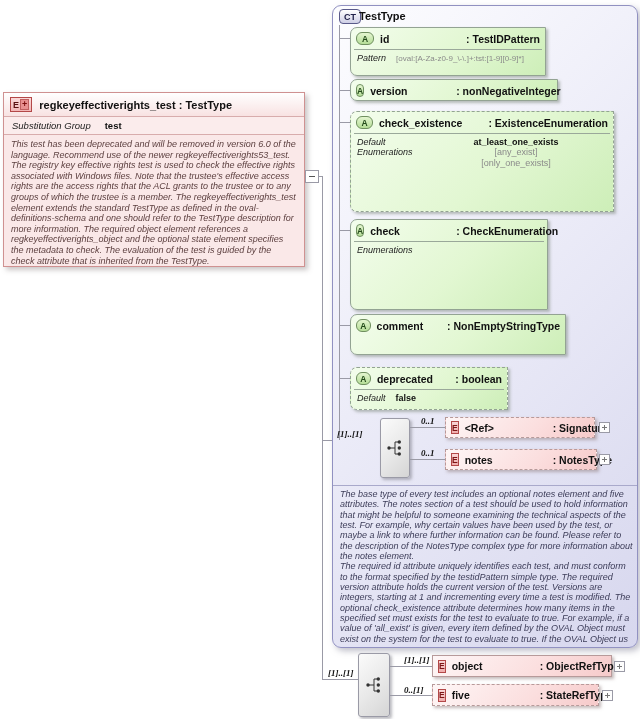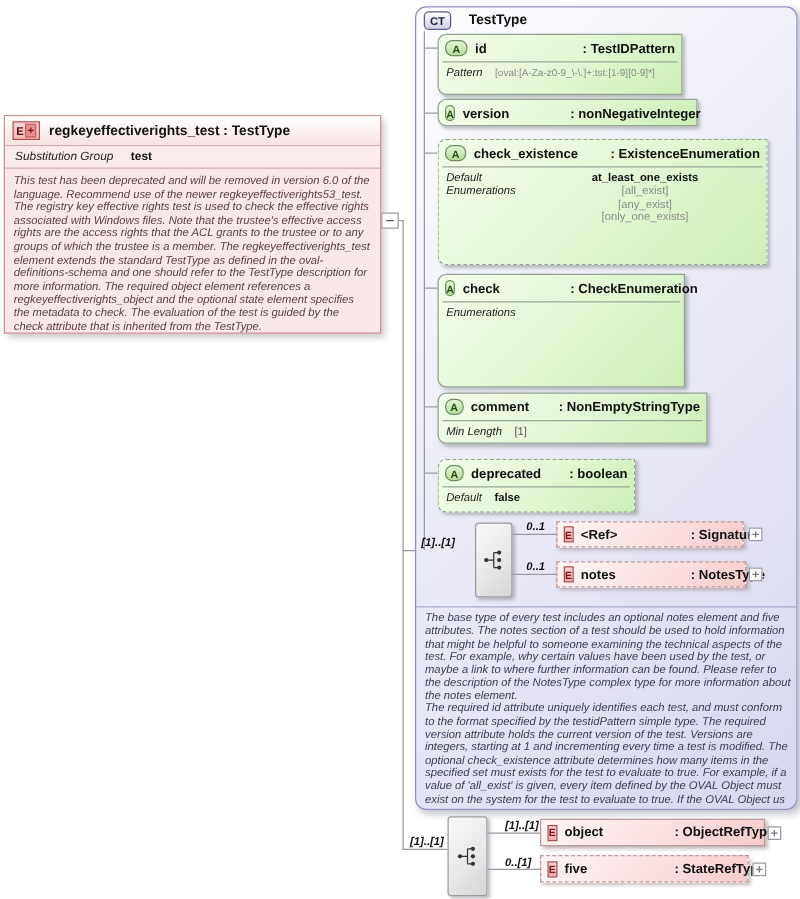--- a/index.html
+++ b/index.html
@@ -1,21 +1,21 @@
 <!DOCTYPE html>
 <html><head>
 <meta charset="utf-8">
 <style>
   html,body{margin:0;padding:0;background:#fff;}
   #page{position:relative;width:640px;height:719px;background:#ffffff;overflow:hidden;
         font-family:"Liberation Sans",sans-serif;}
   
   .ln{position:absolute;background:#9a9aa6;}
   
-  .card{position:absolute;font-style:italic;font-weight:bold;font-size:9px;color:#111;white-space:nowrap;}
+  .card{position:absolute;font-style:italic;font-weight:bold;font-size:9px;color:#111;white-space:nowrap;font-family:Liberation Serif, serif;}
   
   .toggle{position:absolute;width:14px;height:13px;background:#fff;border:1px solid #9a9aa6;box-sizing:border-box;}
   .toggle::before{content:"";position:absolute;left:3px;right:3px;top:5px;height:1px;background:#555;}
   .plus{position:absolute;width:11px;height:11px;background:#fdfdfd;border:1px solid #9a9aa6;box-sizing:border-box;}
   .plus::before{content:"";position:absolute;left:2px;right:2px;top:4px;height:1px;background:#777;}
   .plus::after{content:"";position:absolute;top:2px;bottom:2px;left:4px;width:1px;background:#777;}
 
   
   .lbox{position:absolute;left:3px;top:92px;width:302px;height:175px;box-sizing:border-box;
         border:1px solid #cf9191;background:#fae8e8;box-shadow:3px 3px 5px rgba(140,130,130,.45);}
@@ -34,21 +34,21 @@
   .lbox-doc{padding:4px 7px;font-style:italic;font-size:9px;line-height:10.6px;color:#5d4040;}
 
   
   .ctbox{position:absolute;left:332px;top:5px;width:306px;height:643px;box-sizing:border-box;
         border:1px solid #9191c1;border-radius:9px;
         background:linear-gradient(135deg,#fdfdff 0%,#ececf8 45%,#d7d7ee 100%);
         box-shadow:3px 3px 6px rgba(130,130,150,.5);}
   .ctbadge{position:absolute;left:6px;top:3px;width:22px;height:15px;box-sizing:border-box;
         border:1px solid #5a5a8a;border-radius:4px;background:linear-gradient(180deg,#ffffff,#cfcfe6);
         font-weight:bold;font-size:9px;color:#22224a;display:flex;align-items:center;justify-content:center;}
-  .cttitle{position:absolute;left:42px;top:4px;font-weight:bold;font-size:11px;color:#111;}
+  .cttitle{position:absolute;left:26px;top:4px;font-weight:bold;font-size:11px;color:#111;}
   .ct-sep{position:absolute;left:333px;top:485px;width:304px;height:1px;background:#a9a9cb;}
   .ct-doc{position:absolute;left:340px;top:489px;width:294px;font-style:italic;font-size:9px;
         line-height:10.35px;color:#3c3c58;}
 
   
   .abox{position:absolute;box-sizing:border-box;border:1px solid #93a393;
         border-radius:7px 0 0 7px;
         background:linear-gradient(135deg,#f3fdec 0%,#e2f7d2 55%,#cdeeb8 100%);
         box-shadow:2px 2px 3px rgba(120,130,120,.5);}
   .abox.dashed{border-style:dashed;}
@@ -147,21 +147,20 @@
     <div class="box-title">
       <span class="abadge">A</span>
       <span class="bname" style="min-width:0;">check_existence</span>
       <span class="btype">: ExistenceEnumeration</span>
     </div>
     <div class="props pgrid">
       <span class="plabel">Default</span>
       <span class="pval bold">at_least_one_exists</span>
       <span class="plabel">Enumerations</span>
       <span class="pval enums">
-        <span>[all_exist]</span>
         <span>[any_exist]</span>
         <span>[only_one_exists]</span>
       </span>
     </div>
   </div>
 
   <div class="abox" style="left:350px;top:219px;width:198px;height:91px;">
     <div class="box-title">
       <span class="abadge">A</span>
       <span class="bname">check</span>
@@ -170,26 +169,20 @@
     <div class="props pgrid">
       <span class="plabel">Enumerations</span>
     </div>
   </div>
 
   <div class="abox" style="left:350px;top:314px;width:216px;height:41px;">
     <div class="box-title">
       <span class="abadge">A</span>
       <span class="bname" style="min-width:0;">comment</span>
       <span class="btype">: NonEmptyStringType</span>
-    </div>
-    <div class="props">
-      <div class="prow">
-        <span class="plabel">Min Length</span>
-        <span class="pval" style="color:#555;">[1]</span>
-      </div>
     </div>
   </div>
 
   <div class="abox dashed" style="left:350px;top:367px;width:158px;height:43px;">
     <div class="box-title">
       <span class="abadge">A</span>
       <span class="bname" style="min-width:0;">deprecated</span>
       <span class="btype">: boolean</span>
     </div>
     <div class="props">

